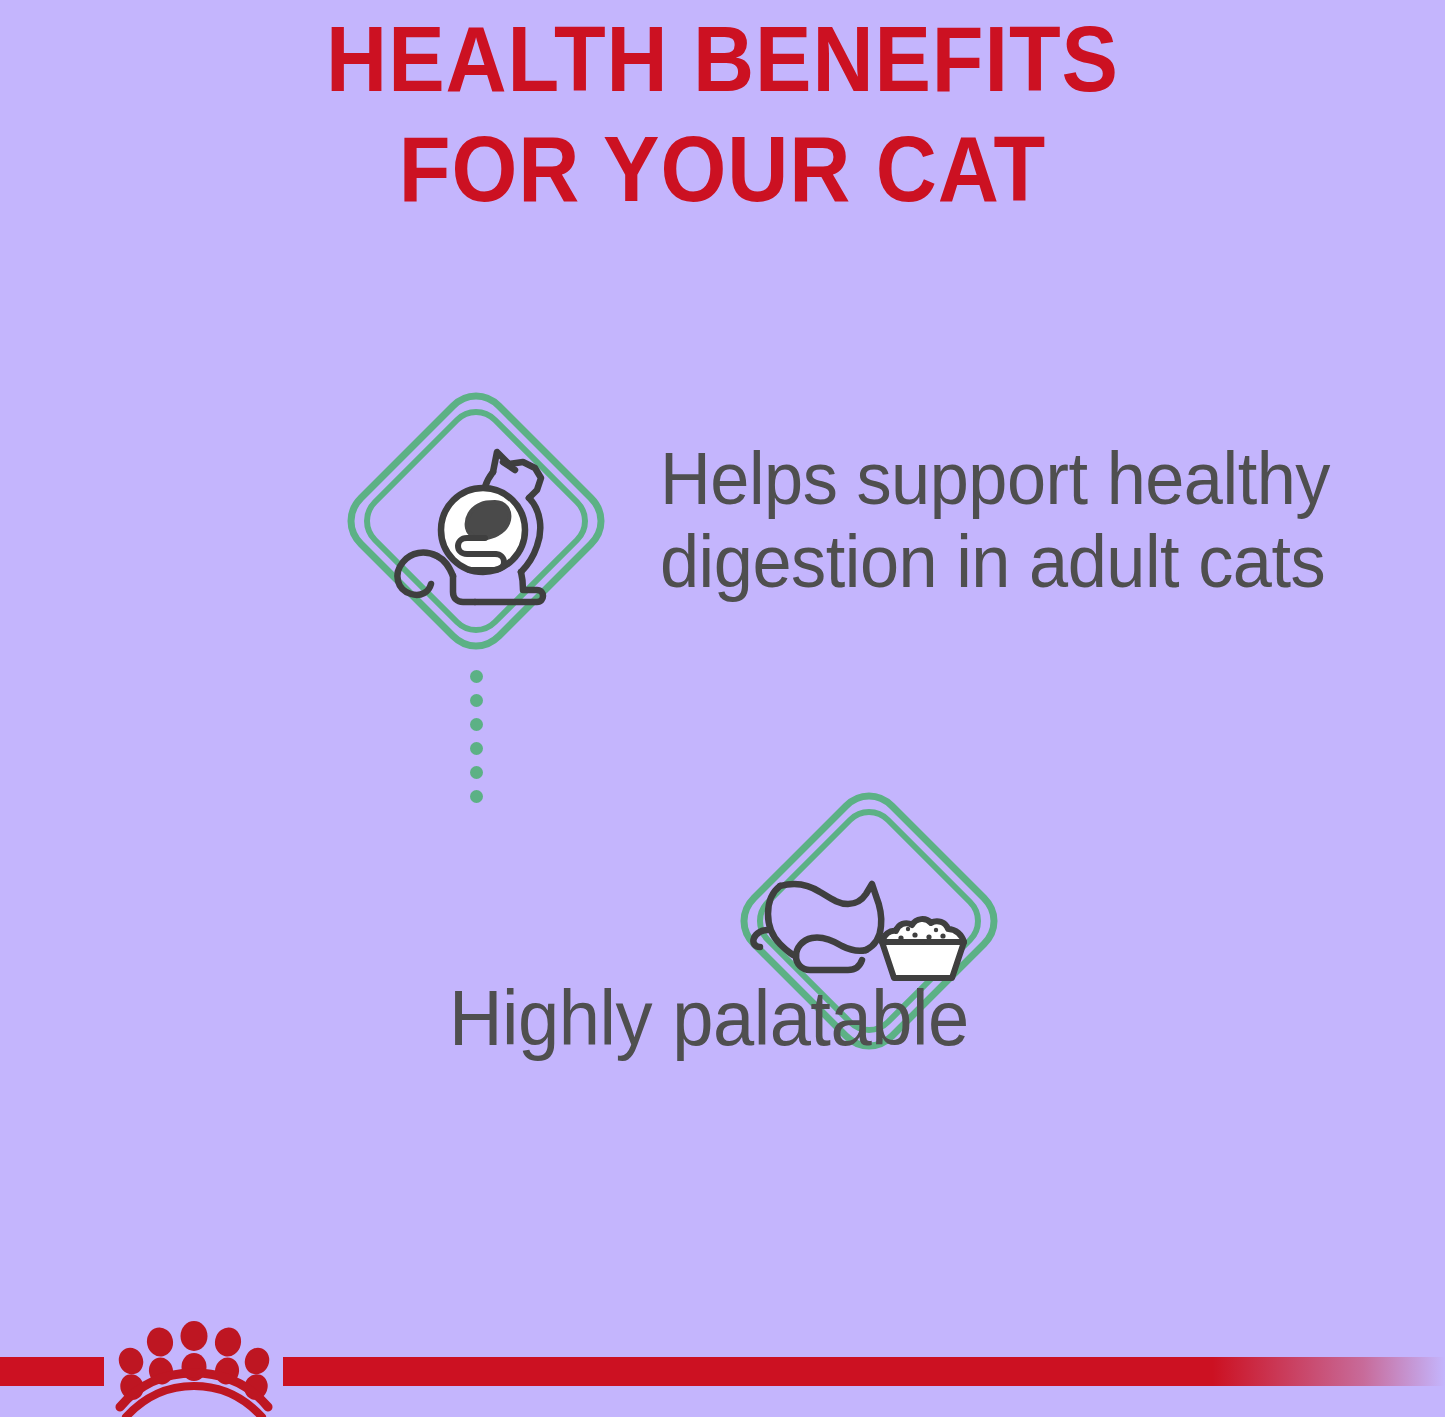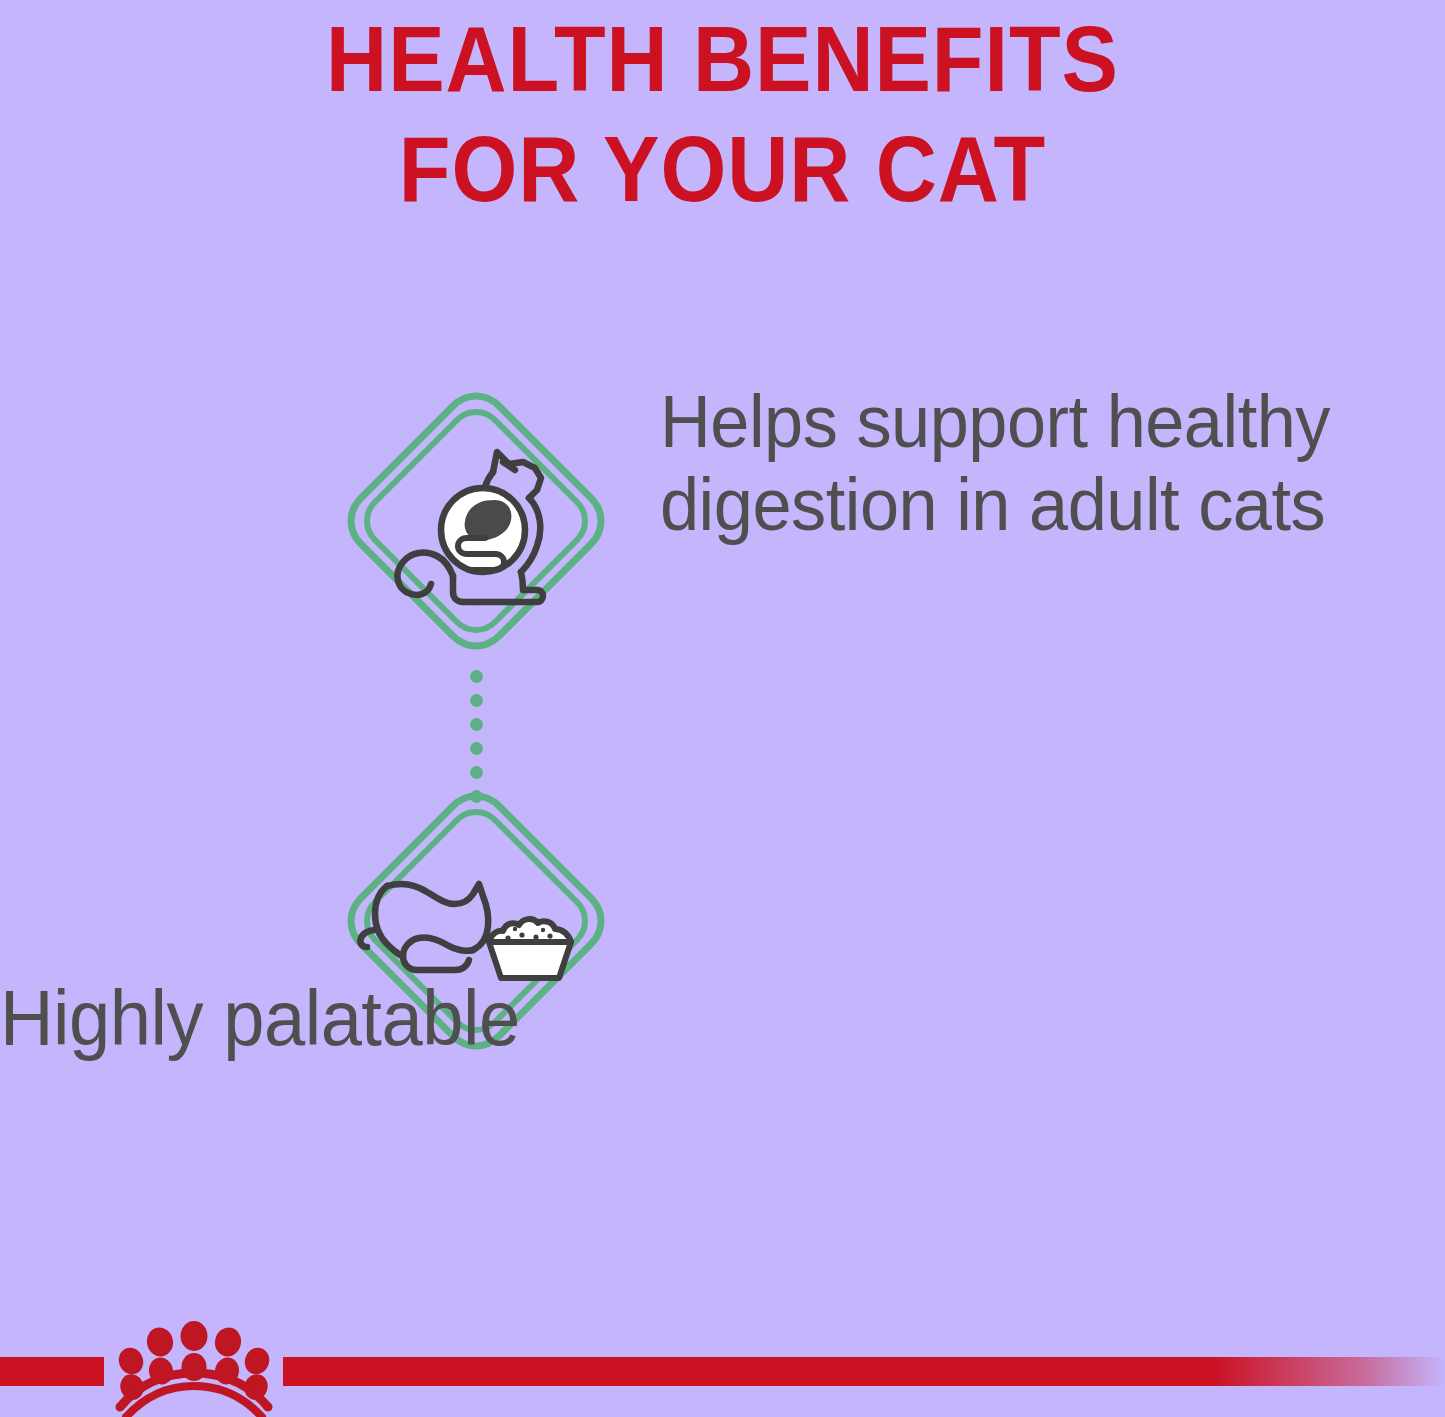--- a/index.html
+++ b/index.html
@@ -44,20 +44,21 @@
   
   .benefits {
     position: absolute;
     left: 0;
     top: 380px;
     width: 1445px;
   }
   .benefit-row {
     position: relative;
     display: flex;
+    align-items: center;
     height: 280px;
   }
   .icon-slot {
     position: relative;
     width: 660px;
     min-width: 660px;
     height: 280px;
   }
   .diamond-wrap {
     position: absolute;

